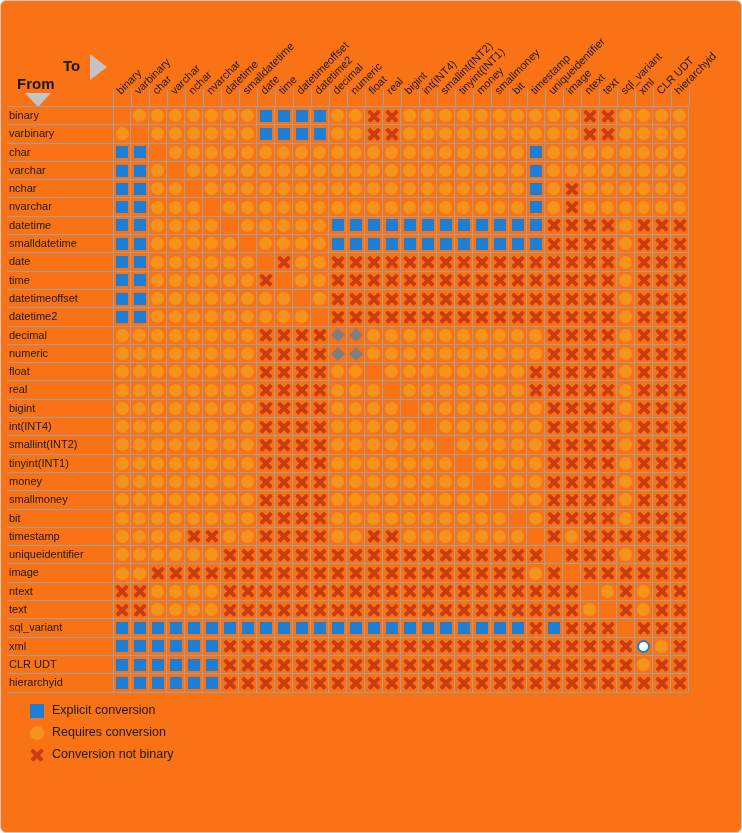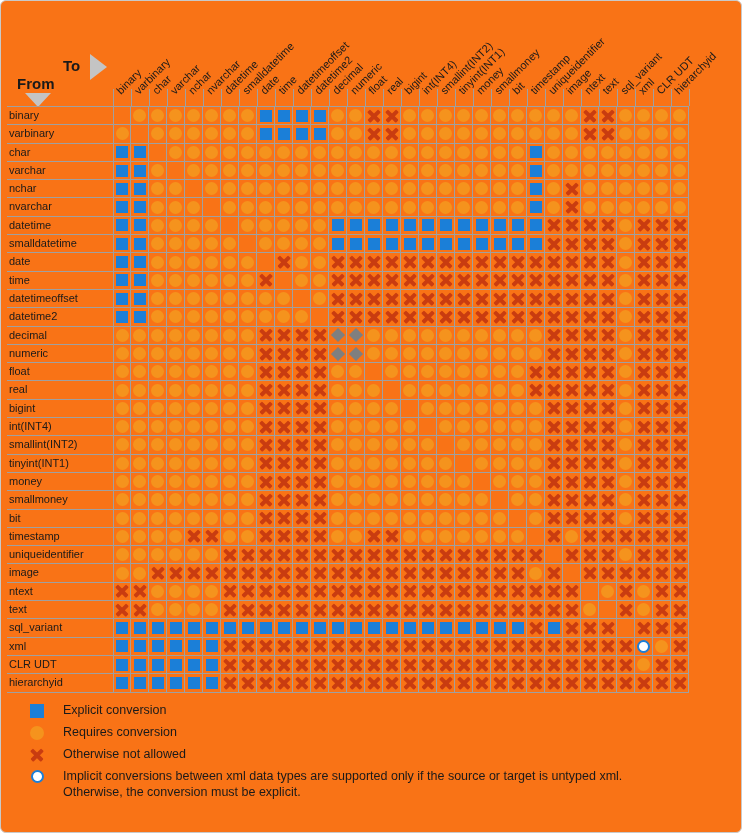--- a/index.html
+++ b/index.html
@@ -31,21 +31,21 @@
   .sym-x::before,.sym-x::after{content:"";position:absolute;left:50%;top:50%;width:15px;height:3.6px;
         background:#c93c10;border-radius:1px;}
   .sym-x::before{transform:translate(-50%,-50%) rotate(45deg);}
   .sym-x::after{transform:translate(-50%,-50%) rotate(-45deg);}
   .sym-diamond{width:10px;height:10px;background:#7f7f7f;transform:rotate(45deg);}
   .sym-open{width:9px;height:9px;border:2.5px solid #1b7fd8;border-radius:50%;background:#fff;}
   
   #legend{position:absolute;left:28px;top:701px;}
   .litem{display:flex;align-items:flex-start;margin-bottom:5px;}
   .licon{width:16px;height:17px;display:flex;align-items:center;justify-content:center;flex:none;}
-  .ltext{font-size:12.5px;color:#1a1a1a;line-height:16px;padding-left:18px;}
+  .ltext{font-size:12.5px;color:#1a1a1a;line-height:16px;padding-left:7px;}
   .ltext .l2{display:block;}
   .licon .sym-square,.licon .sym-circle{width:14px;height:14px;}
   .licon .sym-diamond{width:11px;height:11px;}
 </style>
 </head>
 <body>
 
 <div class="card">
   <span class="corner-to">To</span>
   <span class="to-arrow"></span>
@@ -3245,22 +3245,16 @@
       <div class="litem">
         <span class="licon">
           <span class="sym-circle"></span>
         </span>
         <span class="ltext"><span>Requires conversion</span></span>
       </div>
       <div class="litem">
         <span class="licon">
           <span class="sym-x"></span>
         </span>
-        <span class="ltext"><span>Otherwise not allowed</span></span>
-      </div>
-      <div class="litem">
-        <span class="licon">
-          <span class="sym-open"></span>
-        </span>
-        <span class="ltext"><span>Implicit conversions between xml data types are supported only if the source or target is untyped xml.</span><span class="l2">Otherwise, the conversion must be explicit.</span></span>
+        <span class="ltext"><span>Conversion not binary</span></span>
       </div>
     </div>
 </div>
 
 </body></html>

